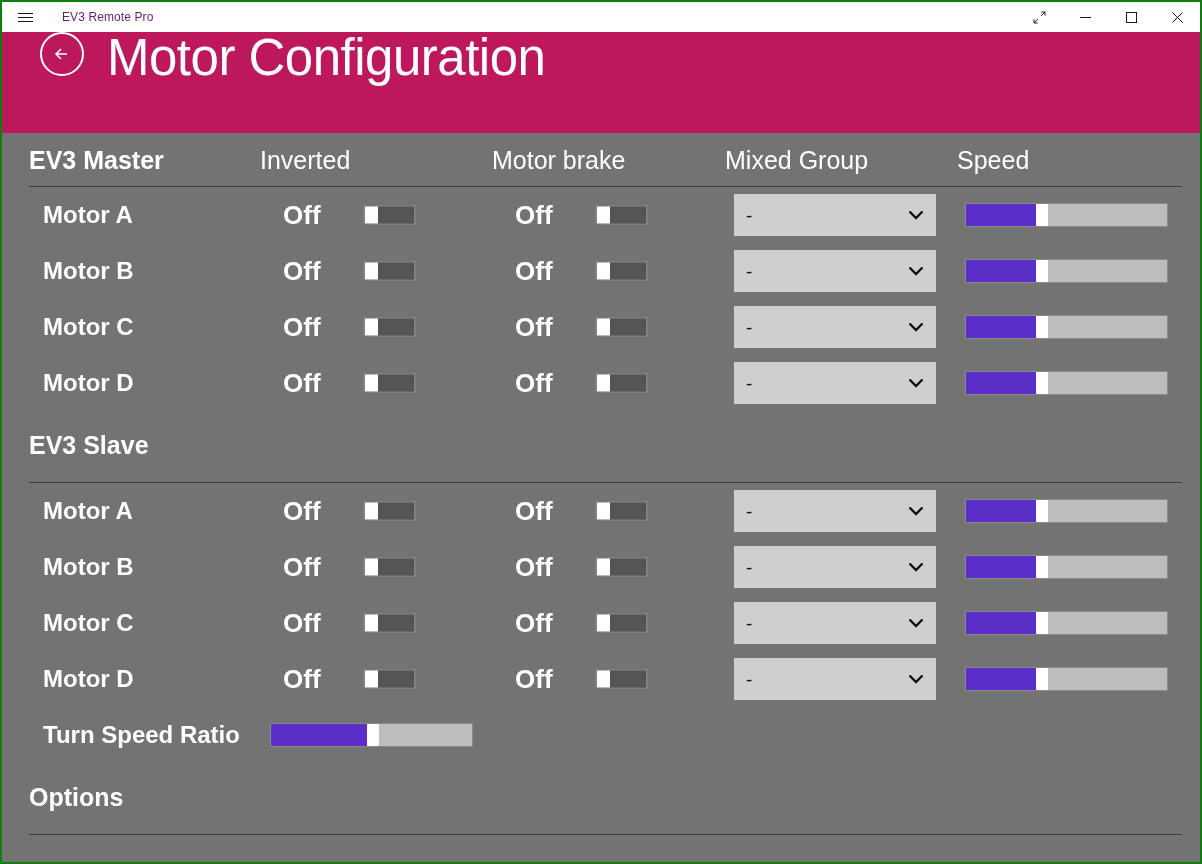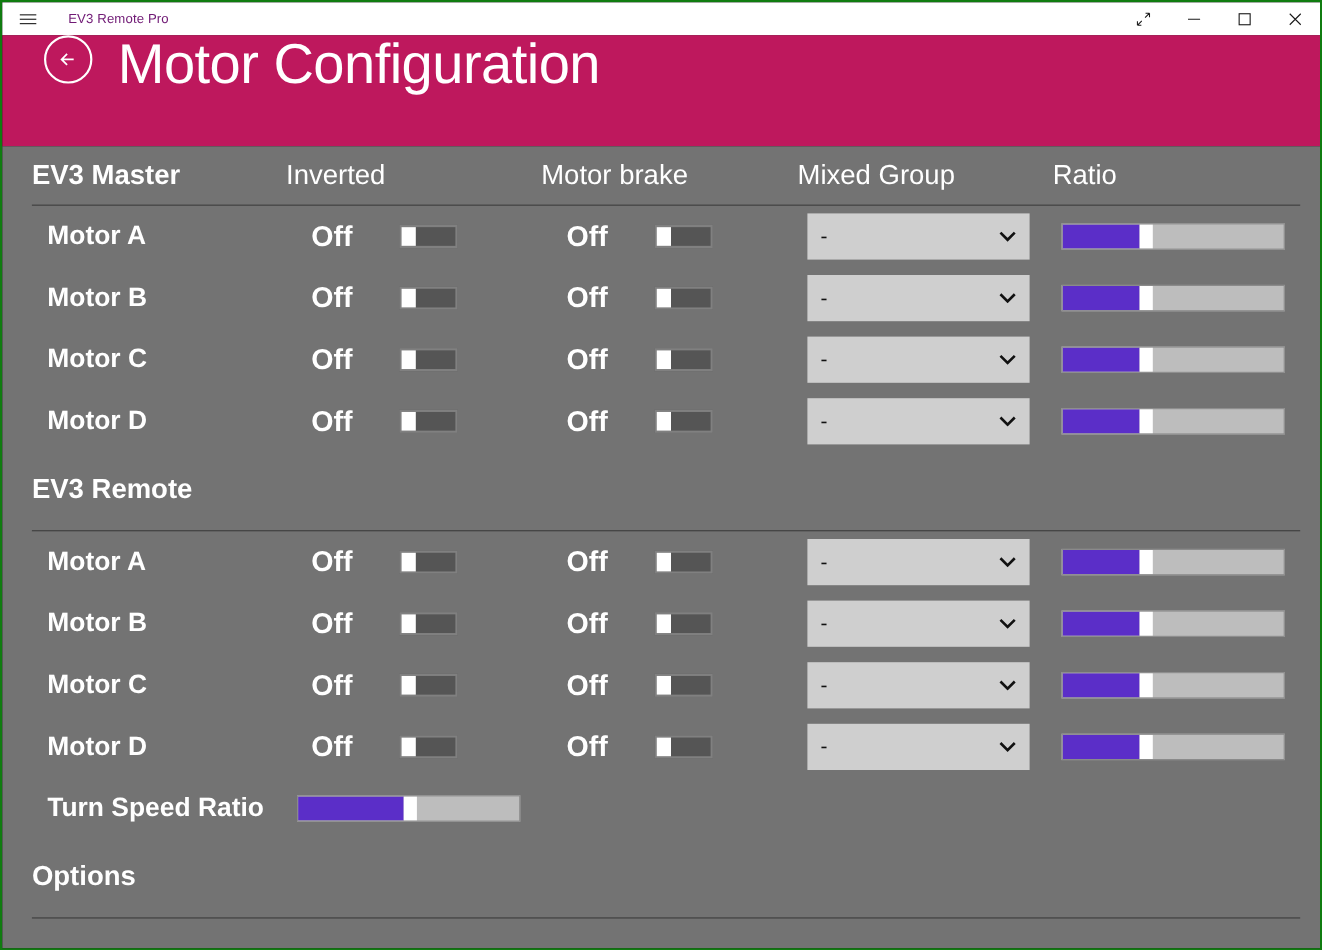--- a/index.html
+++ b/index.html
@@ -218,21 +218,21 @@
     <div class="pagetitle">Motor Configuration</div>
   </div>
 
   <div class="content">
 
     <div class="row sec-head first">
       <div class="col-label">EV3 Master</div>
       <div class="col-head h-inverted">Inverted</div>
       <div class="col-head h-brake">Motor brake</div>
       <div class="col-head h-mixed">Mixed Group</div>
-      <div class="col-head h-power">Ratio</div>
+      <div class="col-head h-power">Speed</div>
       <div class="divider" style="bottom:0"></div>
     </div>
 
     <div class="row">
       <div class="row-label">Motor A</div>
       <div class="onoff a">Off</div>
       <div class="toggle a">
           <div class="knob" style="margin-left: 0px;"></div>
         </div>
       <div class="onoff b">Off</div>
@@ -323,21 +323,21 @@
         </span>
       </div>
       <div class="slider power">
         <div class="fill" style="width: 35%;"></div>
         <div class="thumb"></div>
         <div class="rest"></div>
       </div>
     </div>
 
     <div class="row sec-head" style="height:72px">
-      <div class="col-label" style="top:34px">EV3 Remote</div>
+      <div class="col-label" style="top:34px">EV3 Slave</div>
       <div class="divider" style="bottom:0"></div>
     </div>
 
     <div class="row">
       <div class="row-label">Motor A</div>
       <div class="onoff a">Off</div>
       <div class="toggle a">
           <div class="knob" style="margin-left: 0px;"></div>
         </div>
       <div class="onoff b">Off</div>

